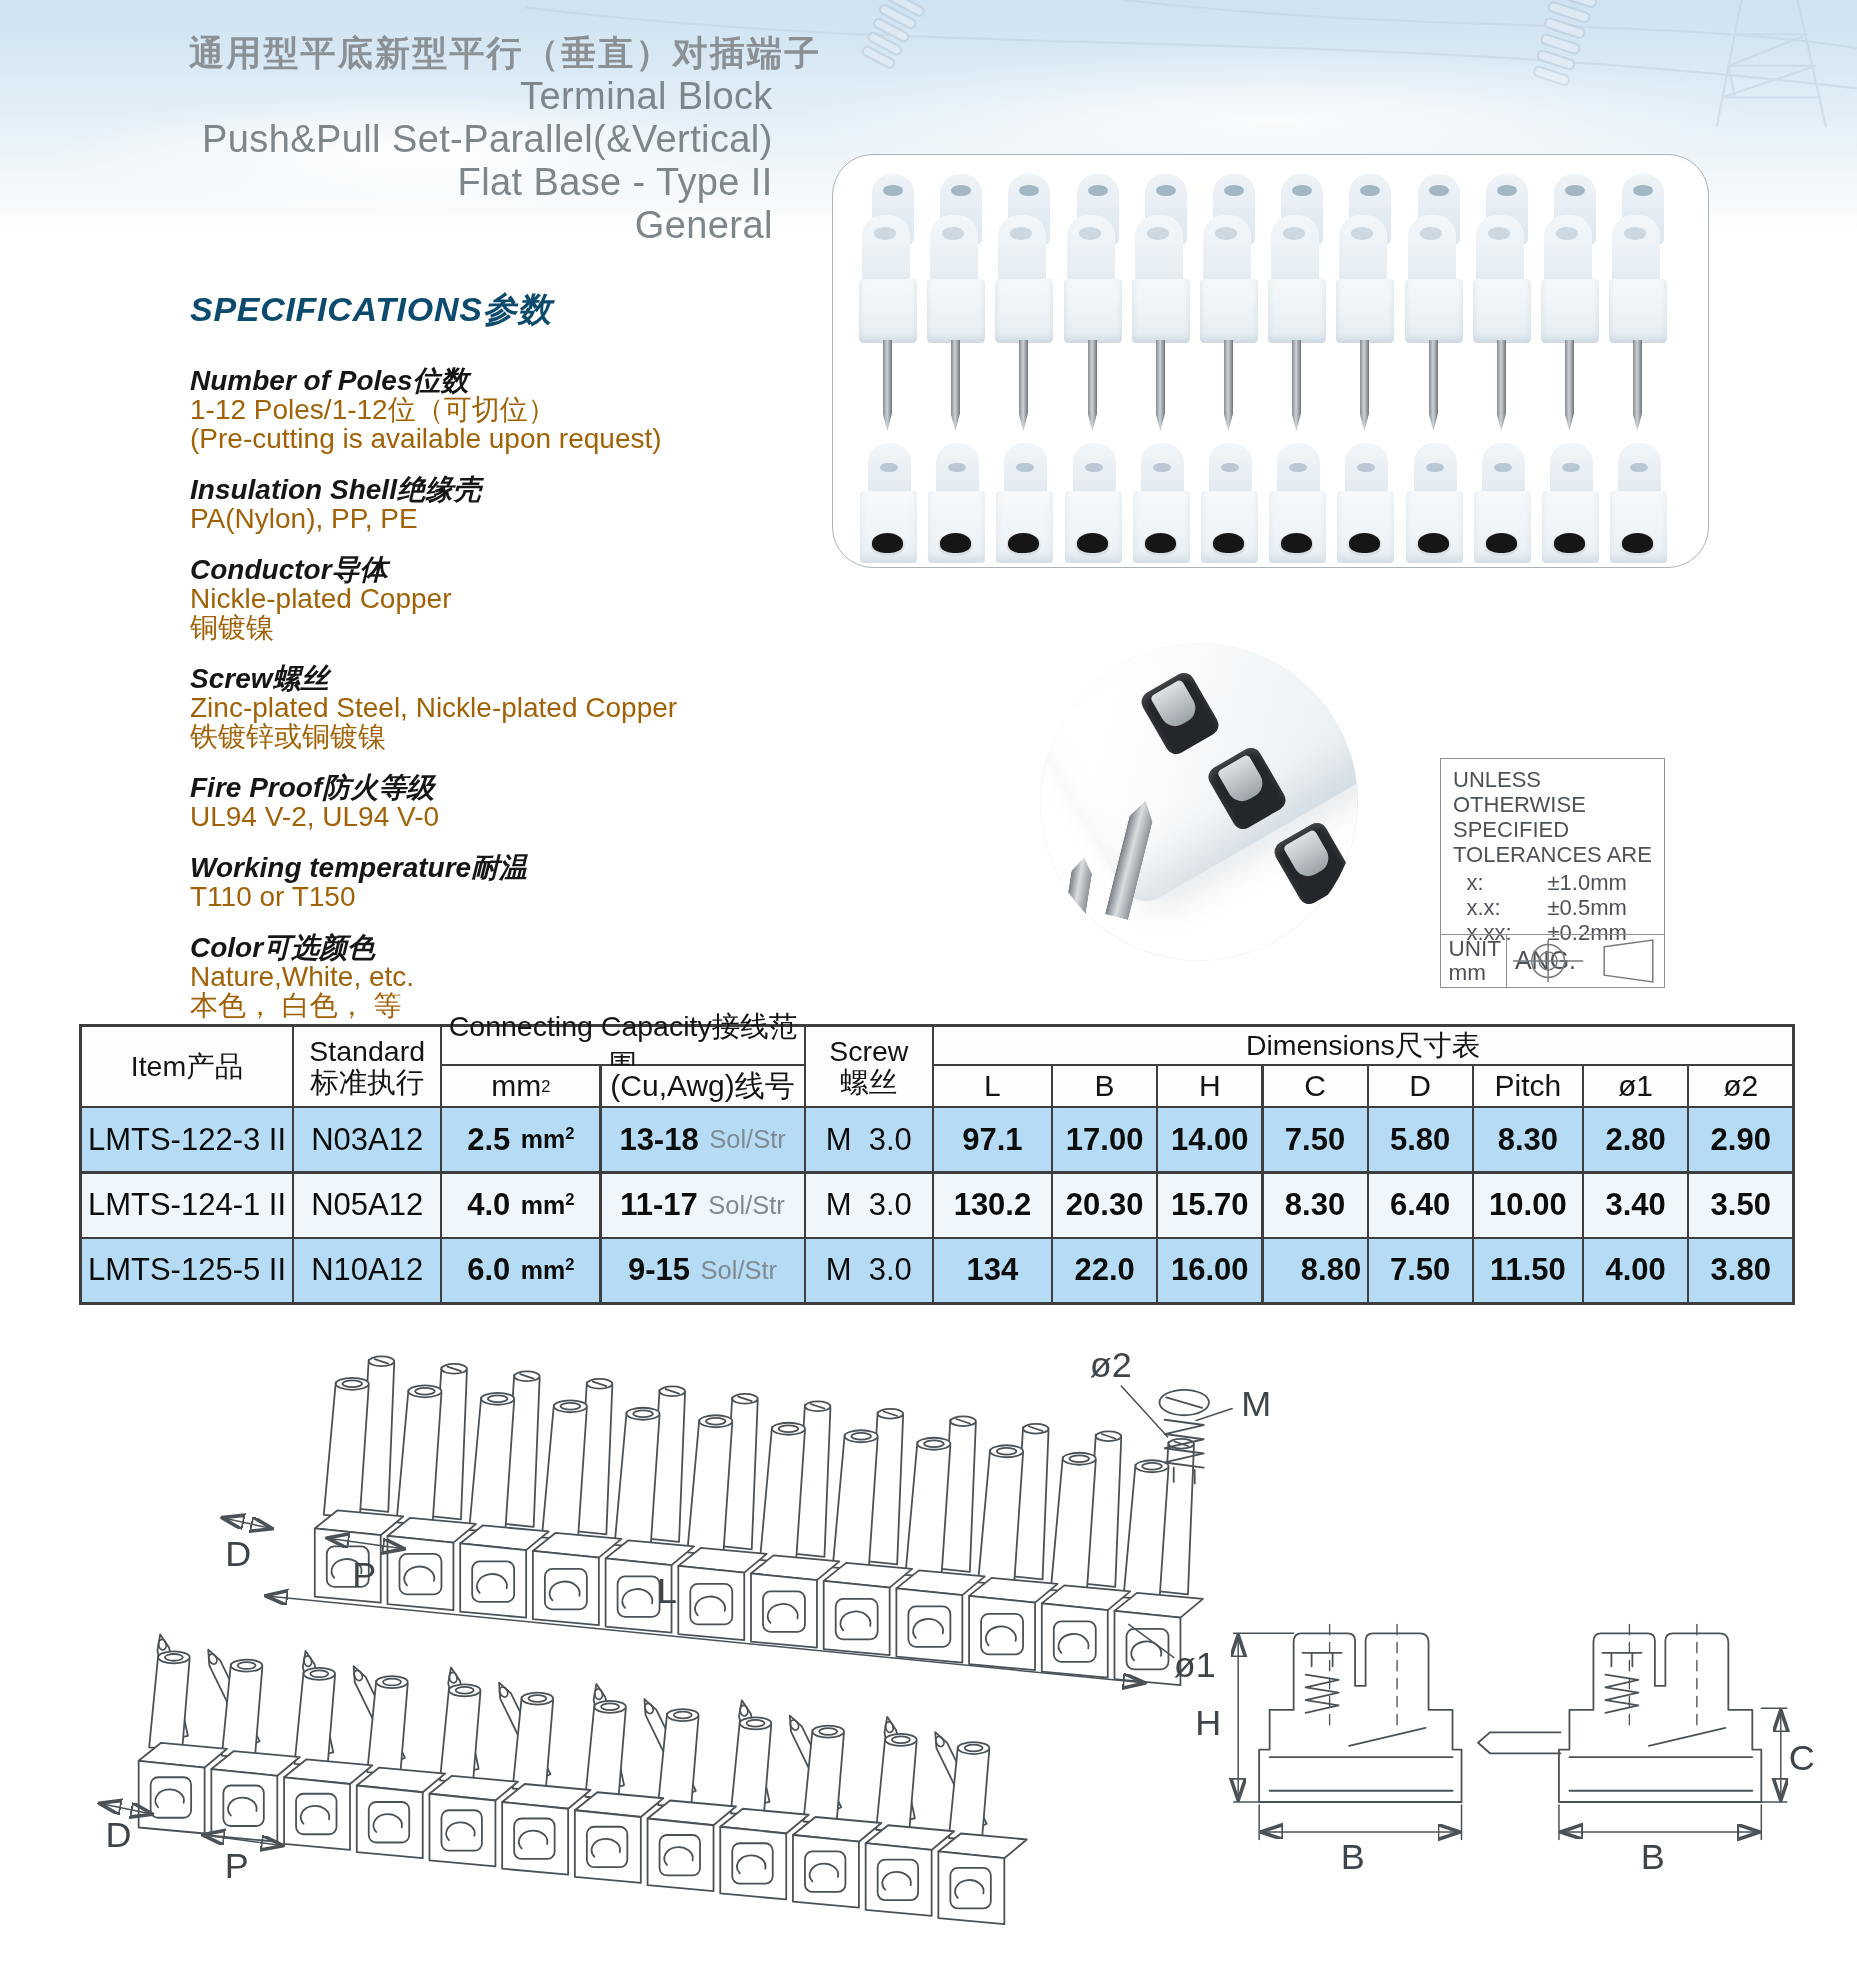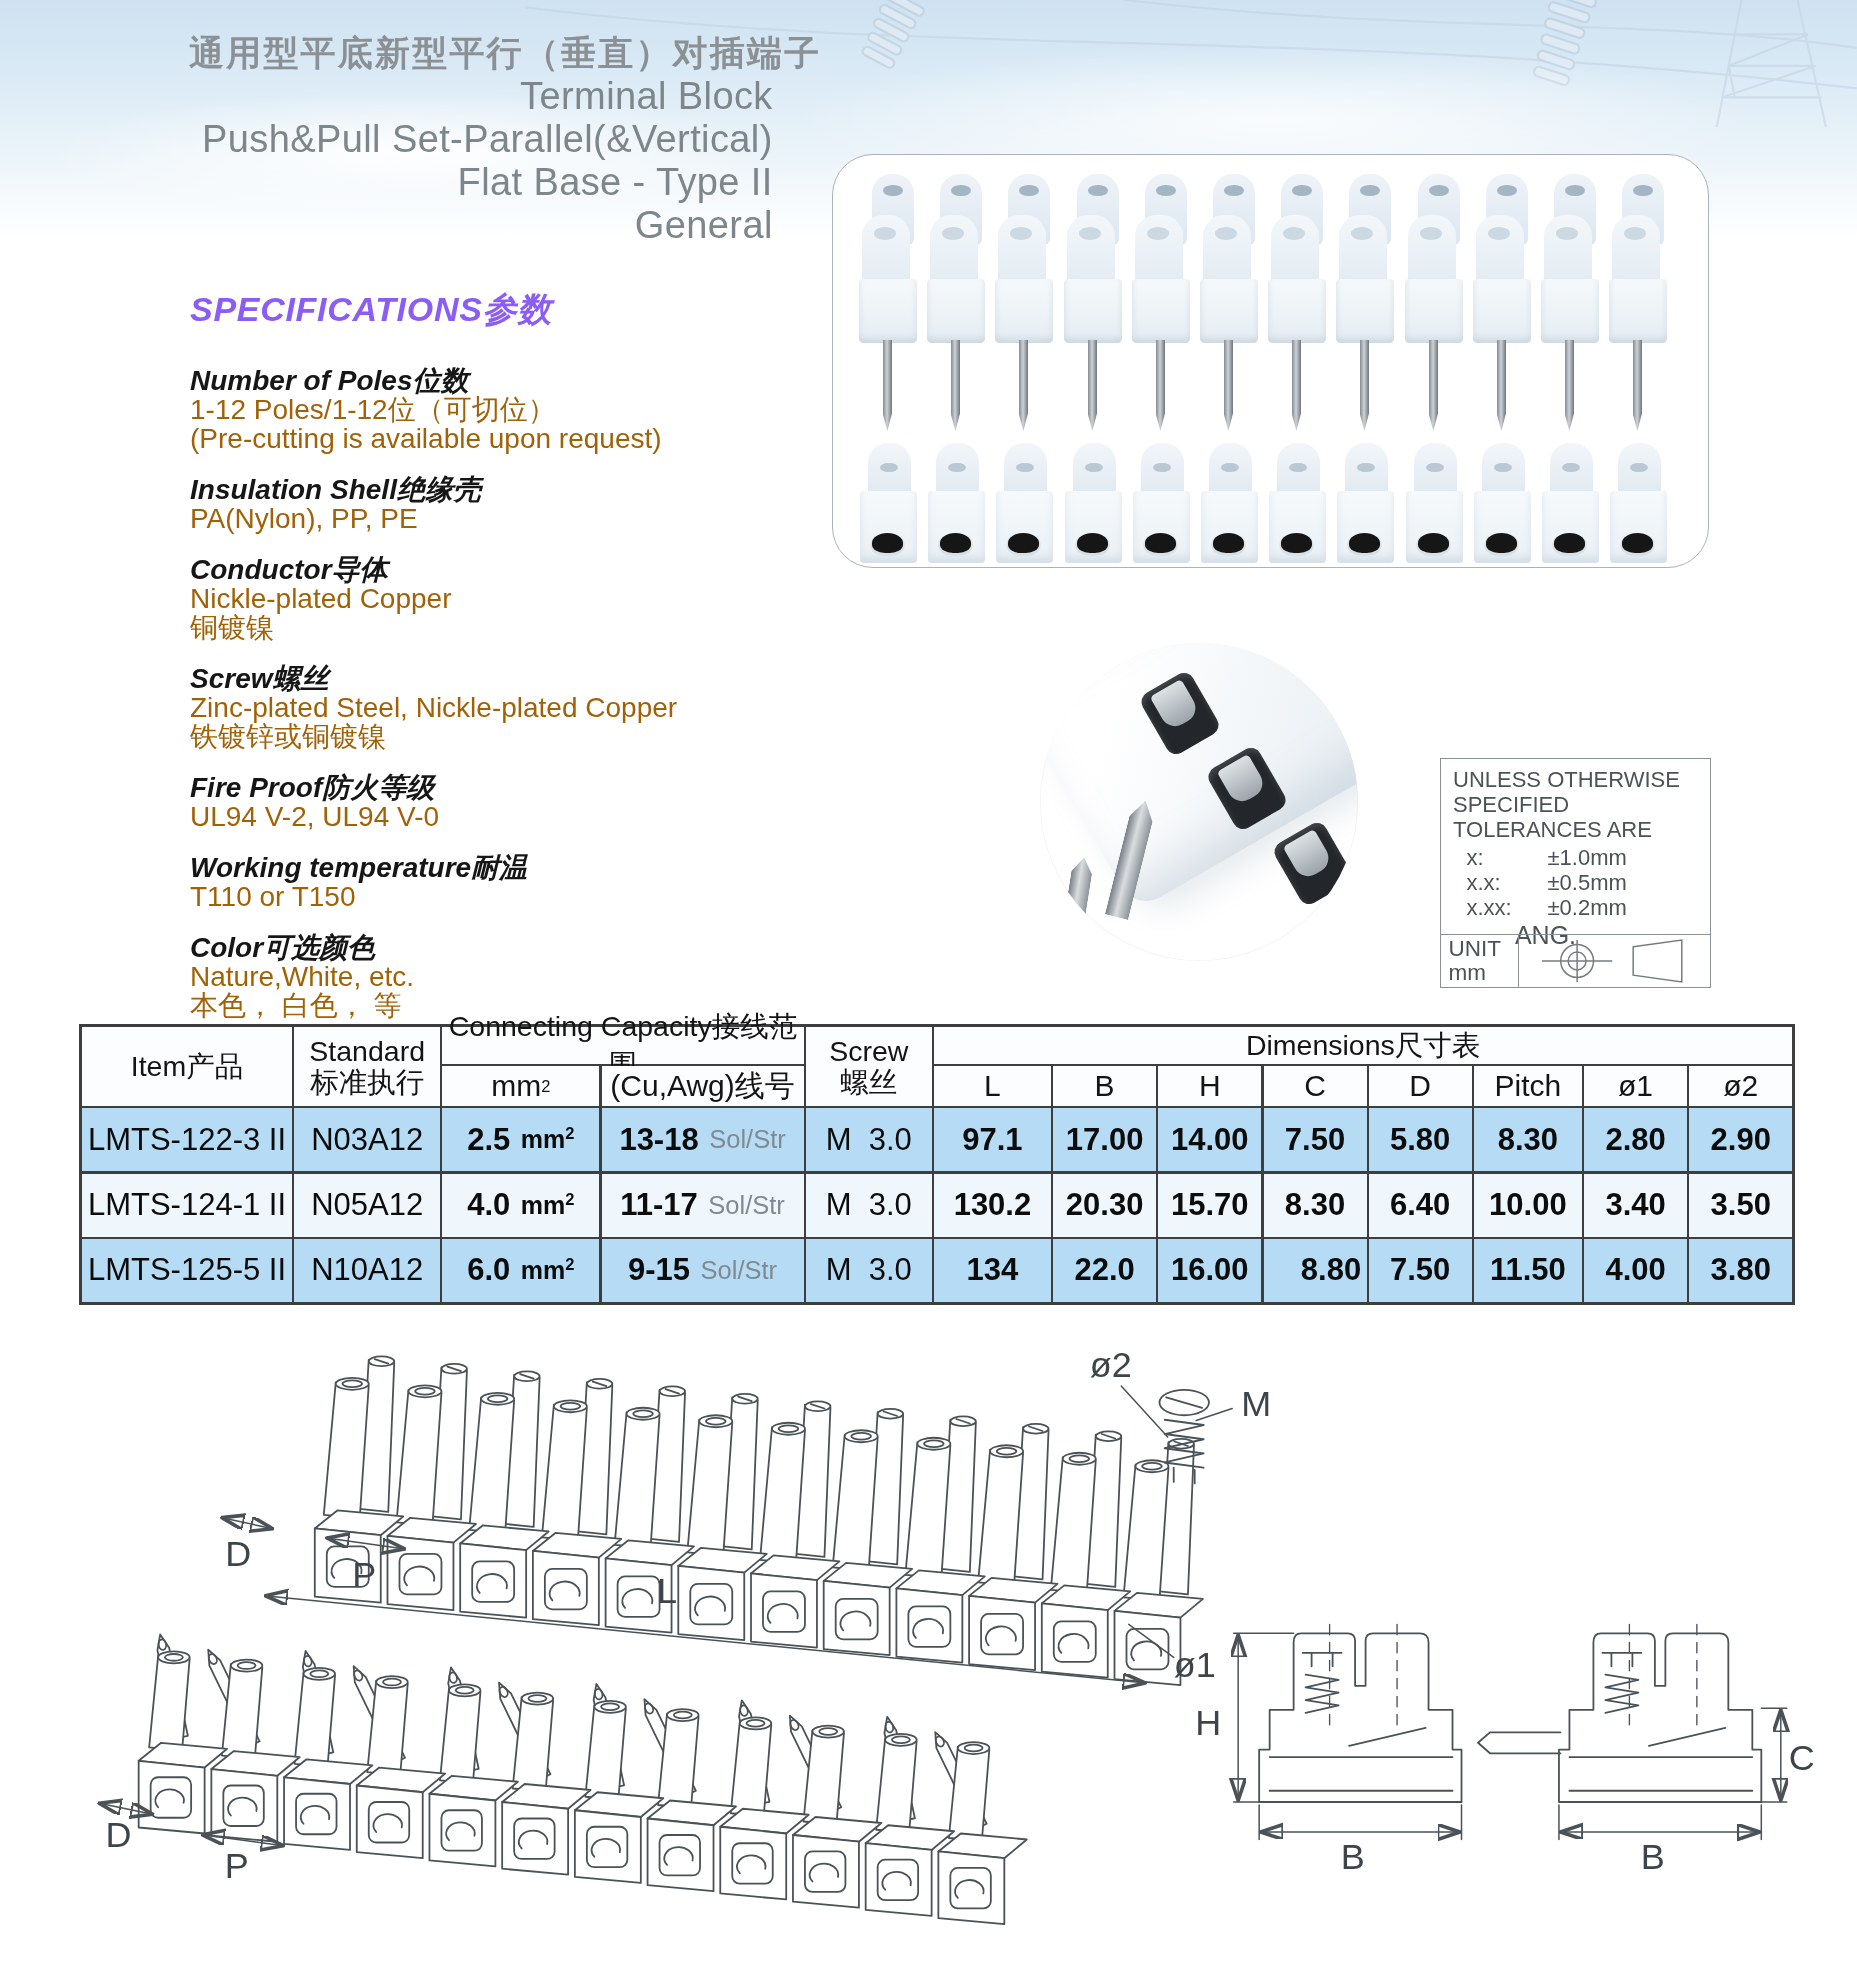--- a/index.html
+++ b/index.html
@@ -54,27 +54,27 @@
     box-shadow:inset -18px -22.5px 45px rgba(150,170,185,.30),10.5px 16.5px 31px rgba(130,150,165,.18);}
   .cp-slot{position:absolute;width:58px;height:69px;border-radius:10.5px;background:#23272b;transform:rotate(-30deg);
     box-shadow:inset 0 4.5px 7.5px rgba(255,255,255,.15);}
   .cp-slot:after{content:"";position:absolute;left:10.5px;top:4.5px;width:36px;height:40px;border-radius:4.5px 4.5px 15px 15px;
     background:linear-gradient(180deg,#dde1e4,#9ba3a9);}
   .cp-pin{position:absolute;background:linear-gradient(90deg,#767d84,#dadde0 45%,#8a9197);
     clip-path:polygon(50% 0,100% 16%,100% 100%,0 100%,0 16%);}
 
   
   .specs{left:190px;top:287px;width:674px;}
-  .specs h2{margin:0 0 33px 0;font-size:34px;font-style:italic;font-weight:800;color:#8b5cf6;letter-spacing:0.7px;}
+  .specs h2{margin:0 0 33px 0;font-size:34px;font-style:italic;font-weight:800;color:#0c4a6e;letter-spacing:0.7px;}
   .spec-group{margin-bottom:22px;}
   .spec-label{font-size:28px;line-height:29px;font-style:italic;font-weight:600;color:#161616;}
   .spec-line{font-size:28px;line-height:29px;font-weight:400;color:#a16207;}
 
   
-  .tol-box{left:1440px;top:758px;width:271px;height:230px;border:1.5px solid #8a9095;background:#fff;color:#4c5257;}
+  .tol-box{left:1440px;top:758px;width:225px;height:230px;border:1.5px solid #8a9095;background:#fff;color:#4c5257;}
   .tol-lines{padding:7.5px 0 0 12px;font-size:22px;line-height:25px;font-weight:500;}
   .tol-rows{padding:3px 0 0 25.5px;font-size:22px;line-height:25px;}
   .tol-row span.tl{display:inline-block;width:81px;}
   .tol-ang{padding:1.5px 0 0 0;text-align:center;font-size:25px;font-weight:500;margin-left:52px;width:105px;}
   .tol-bottom{position:absolute;left:0;bottom:0;right:0;height:52px;border-top:1.5px solid #8a9095;display:flex;}
   .tol-unit{width:78px;border-right:1.5px solid #8a9095;font-size:22.5px;line-height:24px;padding:2.2px 0 0 7.5px;font-weight:500;}
   .tol-sym{flex:1;display:flex;align-items:center;justify-content:center;}
 
   
   .spec-table{left:79px;top:1024px;display:grid;

